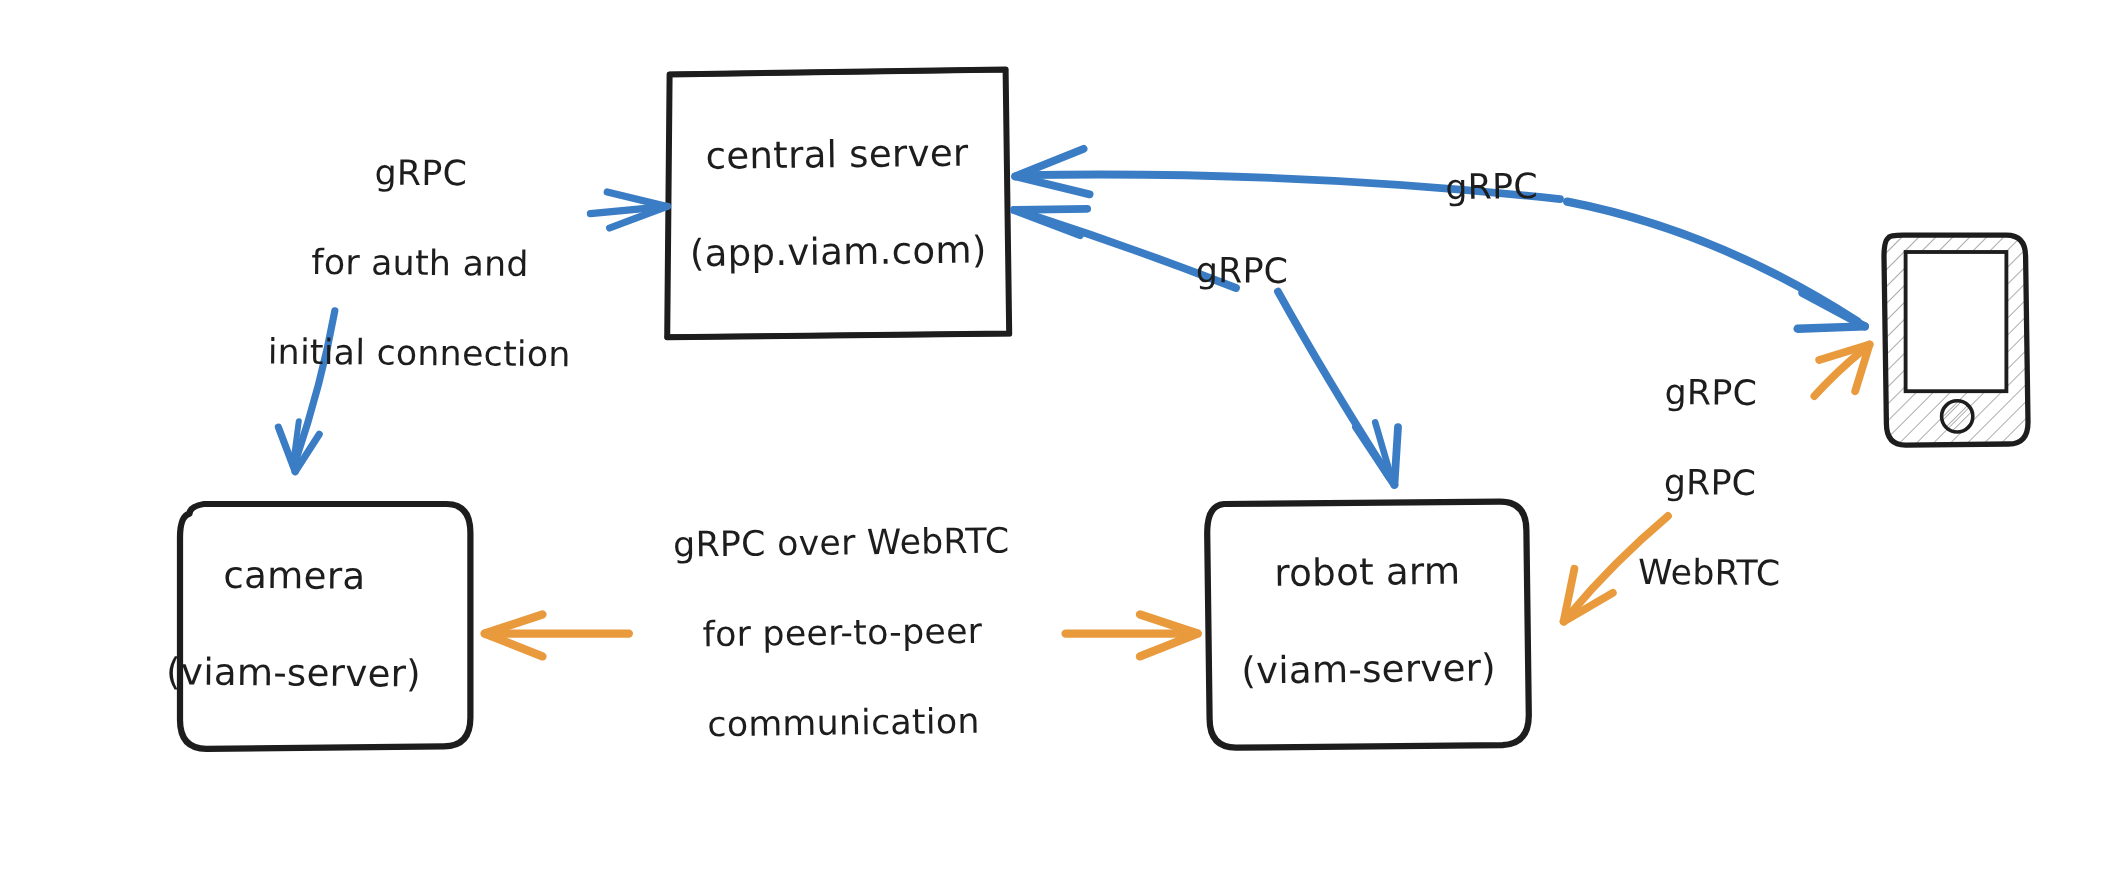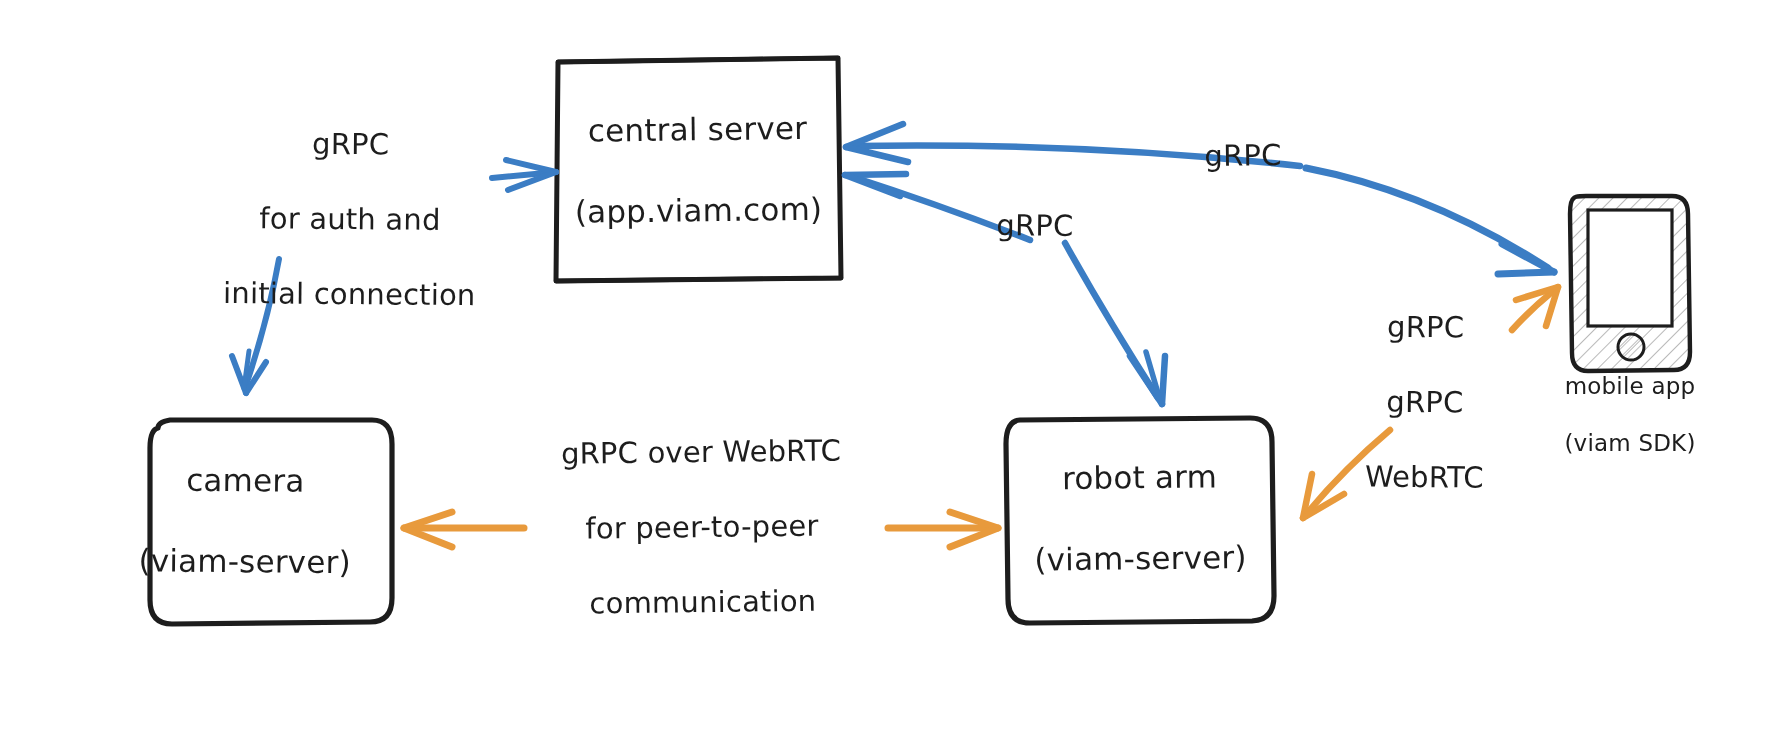--- a/index.html
+++ b/index.html
@@ -175,24 +175,20 @@
   <div class="lbl node-label skew2" style="left:245px; top:521px;">
     <span class="ln">camera</span>
     <span class="ln">(viam-server)</span>
   </div>
 
   <div class="lbl node-label skew1" style="left:1140px; top:518px;">
     <span class="ln">robot arm</span>
     <span class="ln">(viam-server)</span>
   </div>
 
-  <div class="lbl small-label" style="left:1630px; top:415px;">
-    <span class="ln">mobile app</span>
-    <span class="ln">(viam SDK)</span>
-  </div>
 
   <div class="lbl edge-label skew2" style="left:350px; top:220px;">
     <span class="ln">gRPC</span>
     <span class="ln">for auth and</span>
     <span class="ln">initial connection</span>
   </div>
 
   <div class="lbl edge-label skew1" style="left:1243px; top:156px;">
     <span class="ln">gRPC</span>
   </div>

